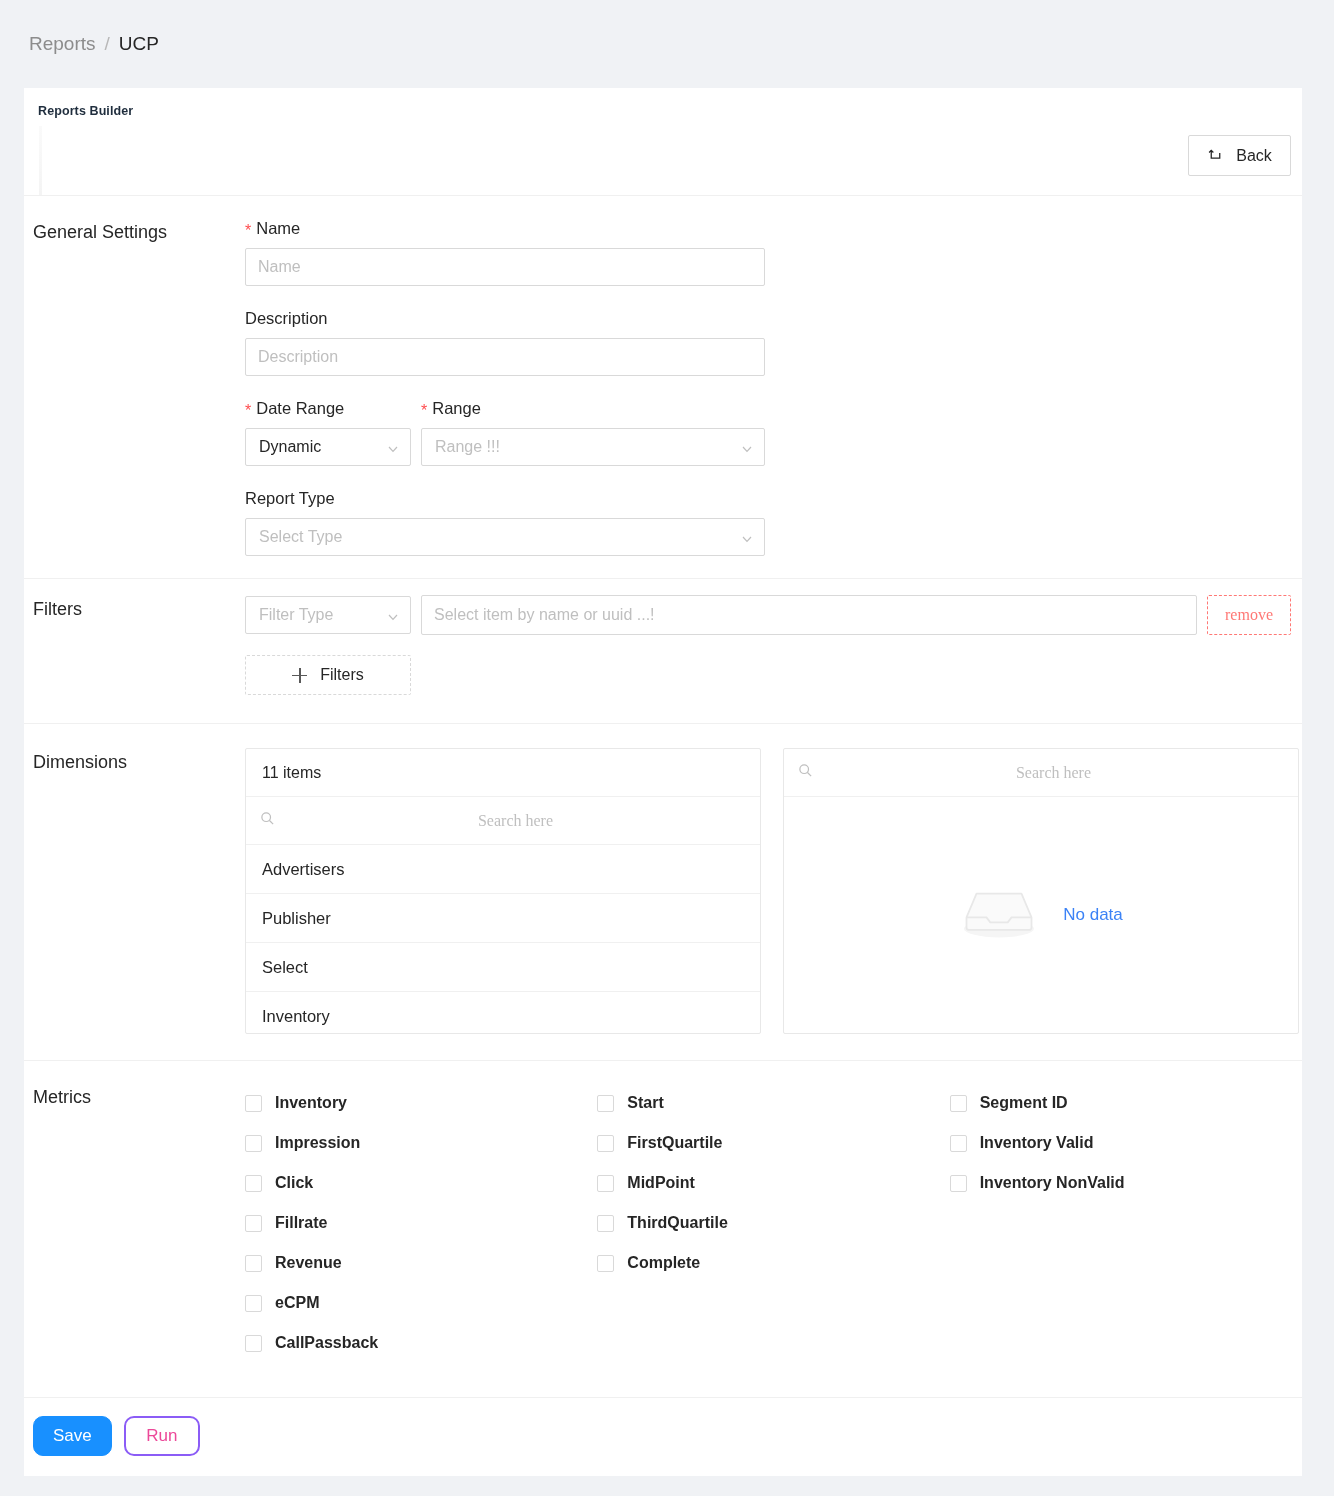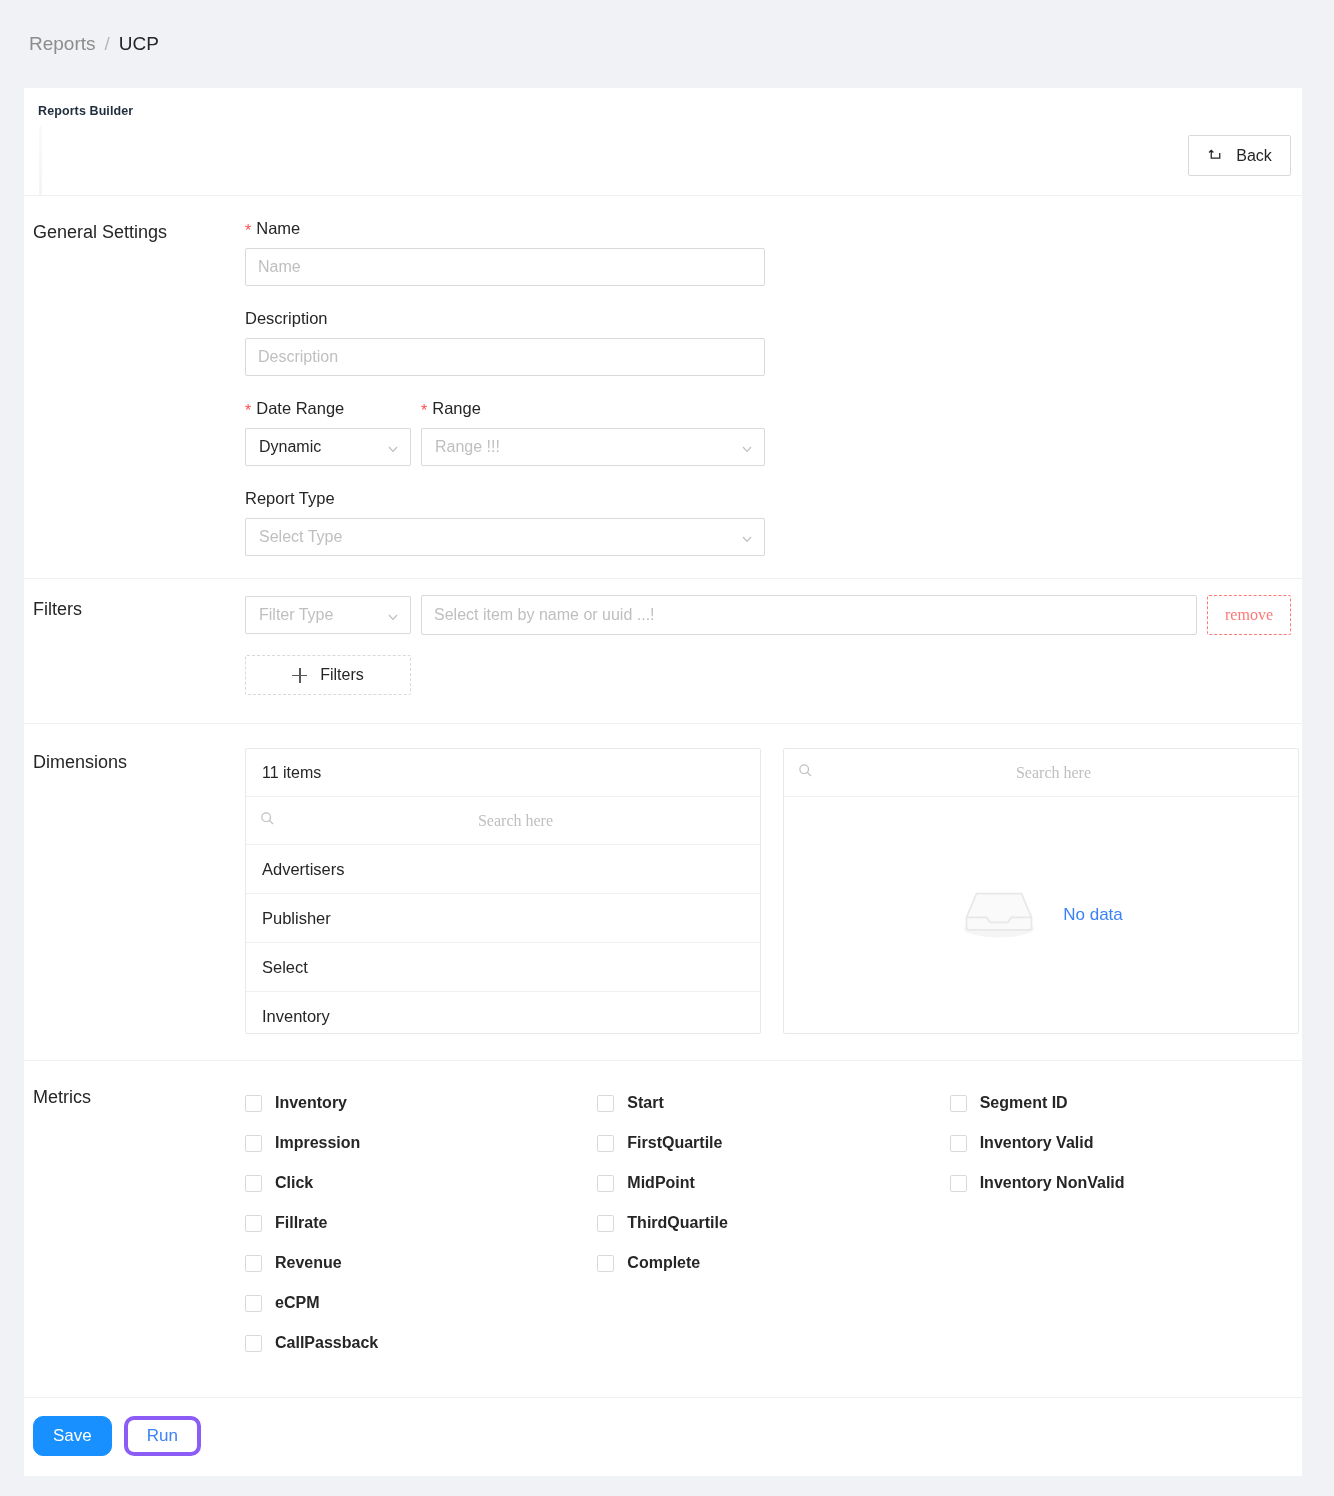--- a/index.html
+++ b/index.html
@@ -316,21 +316,21 @@
     padding: 0 19px;
     border-radius: 10px;
     font-size: 17px;
     display: flex;
     align-items: center;
     justify-content: center;
     cursor: pointer;
     font-family: "Liberation Sans", sans-serif;
   }
   .btn-primary { background: #1890ff; border: 1px solid #1890ff; color: #fff; }
-  .btn-default { background: #fff; border: 4px solid #8b5cf6; color: #3b82f6; }
+  .btn-default { background: #fff; border: 2px solid #8b5cf6; color: #ec4899; }
 </style>
 </head>
 <body>
 
 <div class="breadcrumb">
   <span class="bc-root">Reports</span>
   <span class="bc-sep">/</span>
   <span class="bc-current">UCP</span>
 </div>
 

